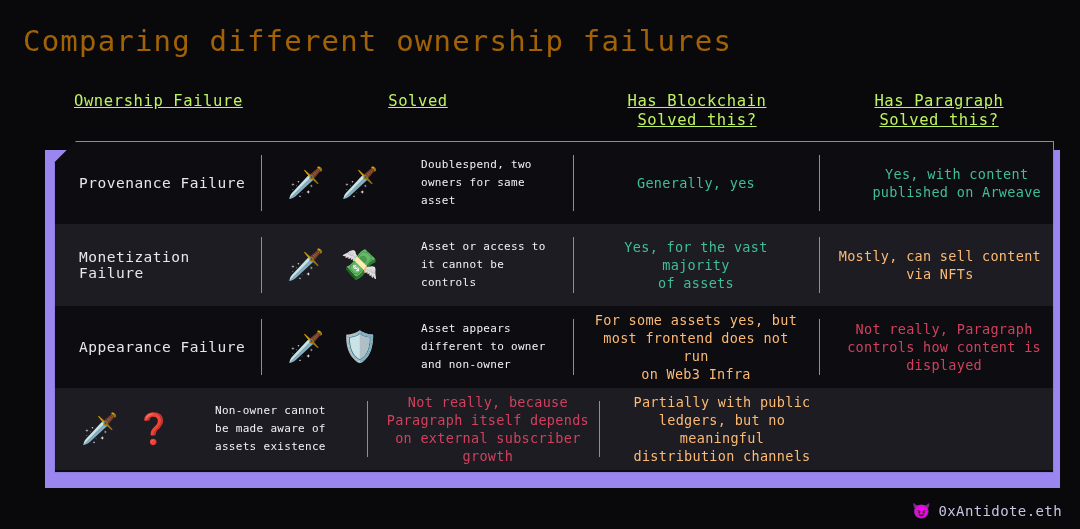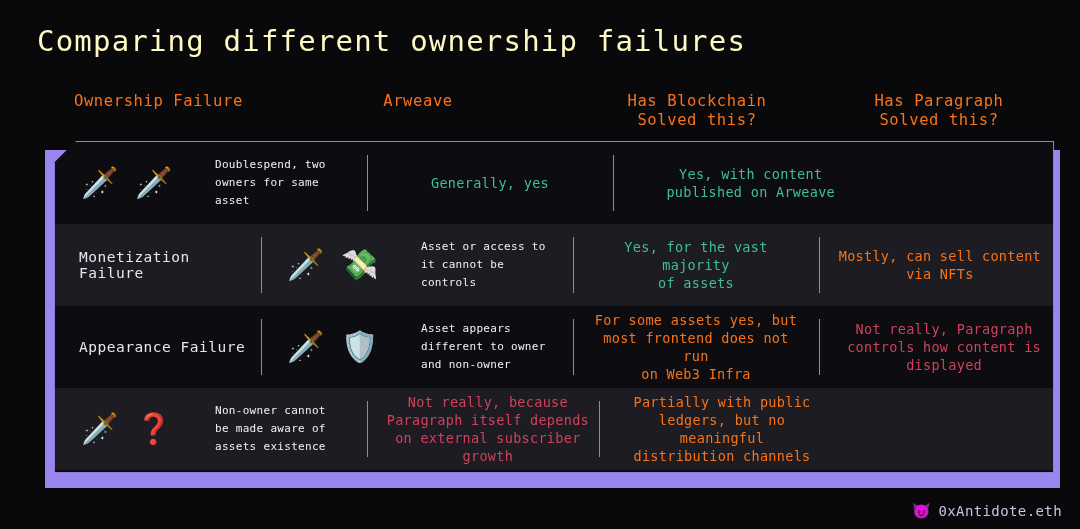--- a/index.html
+++ b/index.html
@@ -12,45 +12,46 @@
   }
 
   body {
     font-family: "DejaVu Sans Mono", "Liberation Mono", monospace;
     position: relative;
   }
 
   
   #page-title {
     position: absolute;
-    left: 37px;
+    left: 23px;
     top: 24px;
     font-size: 29px;
     letter-spacing: 1.2px;
-    color: #fef9c3;
+    color: #a16207;
     font-family: "DejaVu Sans Mono", "Liberation Mono", monospace;
     white-space: nowrap;
   }
 
   
   #column-headers {
     position: absolute;
     left: 48px;
     top: 92px;
     width: 1010px;
     display: flex;
     align-items: flex-start;
   }
   .col-head {
-    color: #f97316;
+    color: #bef264;
     font-size: 15.5px;
     line-height: 19px;
     letter-spacing: 0.6px;
     text-align: center;
     white-space: pre-line;
+    text-decoration: underline;
   }
   .col-head.c1 { width: 214px; text-align: left; padding-left: 26px; }
   .col-head.c2 { width: 312px; }
   .col-head.c3 { width: 246px; }
   .col-head.c4 { width: 238px; }
 
   
   #table-shadow {
     position: absolute;
     left: 45px;
@@ -143,21 +144,21 @@
     padding: 0 10px;
   }
   .verdict {
     font-size: 13.5px;
     line-height: 18px;
     letter-spacing: 0.3px;
     text-align: center;
     white-space: pre-line;
   }
   .v-green  { color: #3fbf96; }
-  .v-yellow { color: #f97316; }
+  .v-yellow { color: #fdba74; }
   .v-red    { color: #d1415e; }
 
   
   #footer-credit {
     position: absolute;
     right: 18px;
     bottom: 10px;
     display: flex;
     align-items: center;
     gap: 7px;
@@ -177,32 +178,35 @@
     display: inline-block;
   }
 </style>
 </head>
 <body>
 
 <div id="page-title">Comparing different ownership failures</div>
 
 <div id="column-headers">
   <div class="col-head c1">Ownership Failure</div>
-  <div class="col-head c2">Arweave</div>
+  <div class="col-head c2">Solved</div>
   <div class="col-head c3">Has Blockchain
 Solved this?</div>
   <div class="col-head c4">Has Paragraph
 Solved this?</div>
 </div>
 
 <div id="table-shadow"></div>
 
 <div id="table-frame">
 
   <div class="table-row odd">
+    <div class="cell cell-failure">
+      <span>Provenance Failure</span>
+    </div>
     <div class="cell cell-example">
       <span class="emoji-group">
         <span class="emoji sword-ico">🗡️</span>
         <span class="emoji sword-ico">🗡️</span>
       </span>
       <span class="example-text">Doublespend, two
 owners for same
 asset</span>
     </div>
     <div class="cell cell-blockchain">

